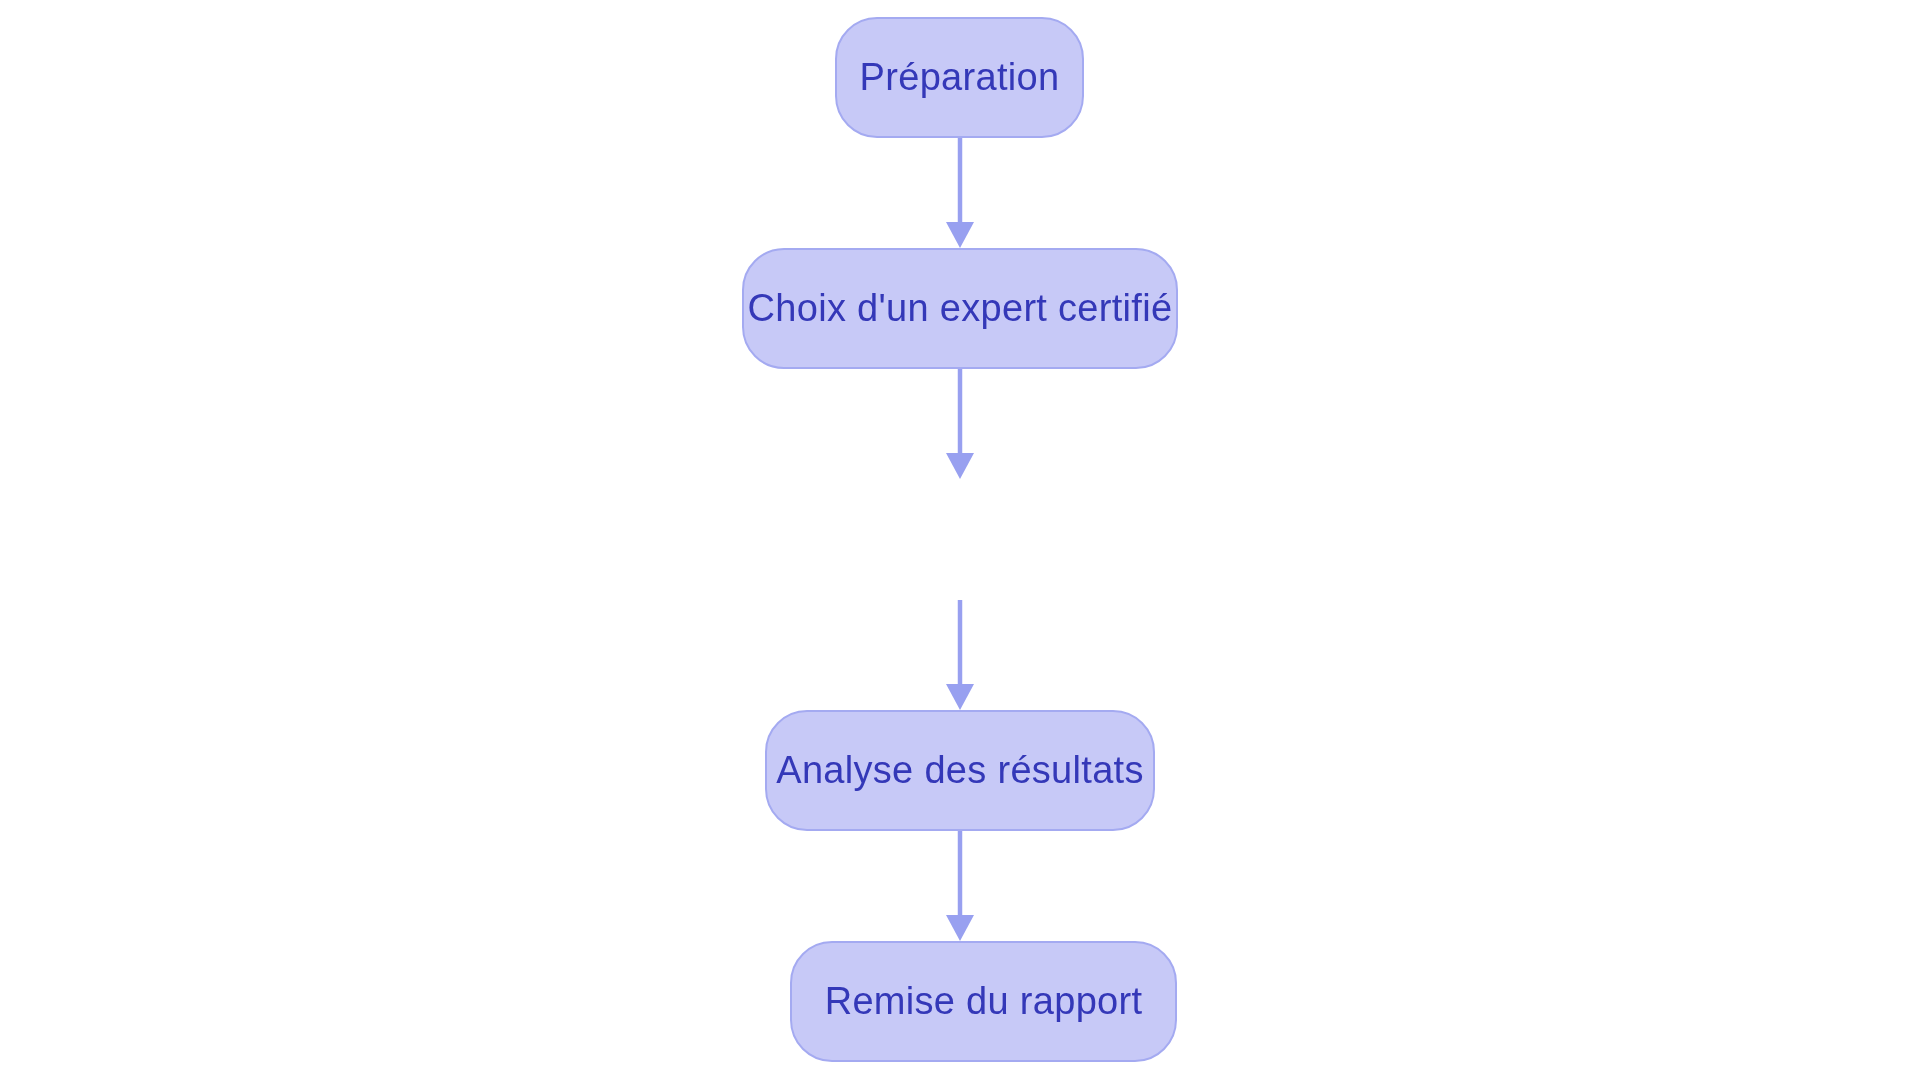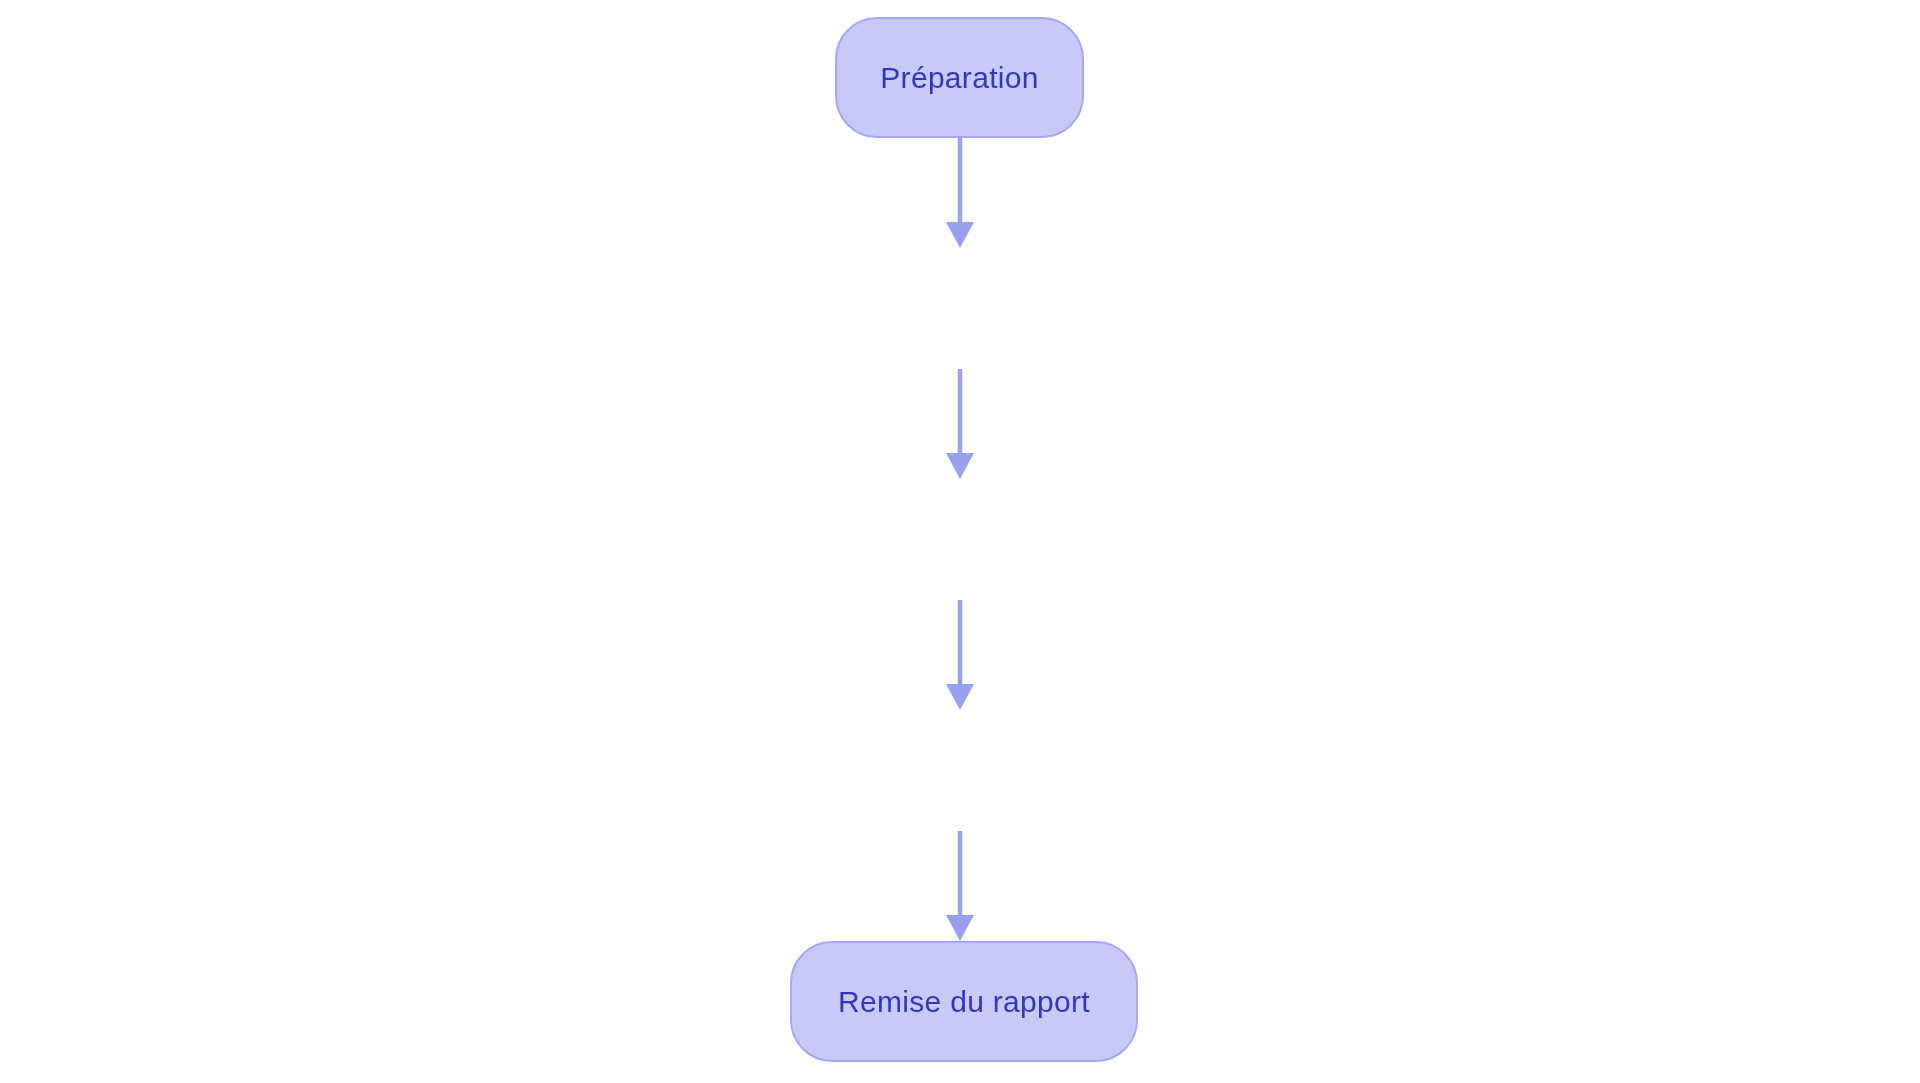--- a/index.html
+++ b/index.html
@@ -20,73 +20,79 @@
     box-sizing: border-box;
     background: var(--node-fill, #c7c9f7);
     border: 2px solid var(--node-border, #a4aaf1);
     border-radius: 42px;
     display: flex;
     align-items: center;
     justify-content: center;
   }
   .node-label {
     color: var(--node-text, #3438b8);
-    font-size: 30px;
+    font-size: 38px;
     letter-spacing: 0.3px;
     white-space: nowrap;
   }
   .arrow {
     position: absolute;
     width: 40px;
     left: 940px;
   }
   .arrow line {
     stroke: var(--arrow, #98a0f0);
     stroke-width: 4.5;
   }
   .arrow path {
     fill: var(--arrow, #98a0f0);
   }
   
   .n1 { left: 835px; top: 17px;  width: 249px; height: 121px; }
   .n2 { left: 742px; top: 248px; width: 436px; height: 121px; }
   .n3 { left: 786px; top: 479px; width: 348px; height: 121px; }
   .n4 { left: 765px; top: 710px; width: 390px; height: 121px; }
-  .n5 { left: 790px; top: 941px; width: 348px; height: 121px; }
+  .n5 { left: 790px; top: 941px; width: 387px; height: 121px; }
   .a1 { top: 138px; height: 110px; }
   .a2 { top: 369px; height: 110px; }
   .a3 { top: 600px; height: 110px; }
   .a4 { top: 831px; height: 110px; }
 </style>
 </head>
 <body>
 
 <div class="canvas" style="--bg: #ffffff; --node-fill: #c7c9f7; --node-border: #a4aaf1; --node-text: #3438b8; --arrow: #98a0f0;">
 
   <div class="node n1">
     <span class="node-label">Préparation</span>
   </div>
 
   <svg class="arrow a1" viewBox="0 0 40 110" aria-hidden="true">
     <line x1="20" y1="0" x2="20" y2="86"></line>
     <path d="M6,84 L34,84 L20,110 Z"></path>
   </svg>
 
+  <div class="node n2">
+    <span class="node-label">Choix d'un expert certifié</span>
+  </div>
 
   <svg class="arrow a2" viewBox="0 0 40 110" aria-hidden="true">
     <line x1="20" y1="0" x2="20" y2="86"></line>
     <path d="M6,84 L34,84 L20,110 Z"></path>
   </svg>
 
 
   <svg class="arrow a3" viewBox="0 0 40 110" aria-hidden="true">
     <line x1="20" y1="0" x2="20" y2="86"></line>
     <path d="M6,84 L34,84 L20,110 Z"></path>
   </svg>
 
+  <div class="node n4">
+    <span class="node-label">Analyse des résultats</span>
+  </div>
 
   <svg class="arrow a4" viewBox="0 0 40 110" aria-hidden="true">
     <line x1="20" y1="0" x2="20" y2="86"></line>
     <path d="M6,84 L34,84 L20,110 Z"></path>
   </svg>
 
   <div class="node n5">
     <span class="node-label">Remise du rapport</span>
   </div>
 

